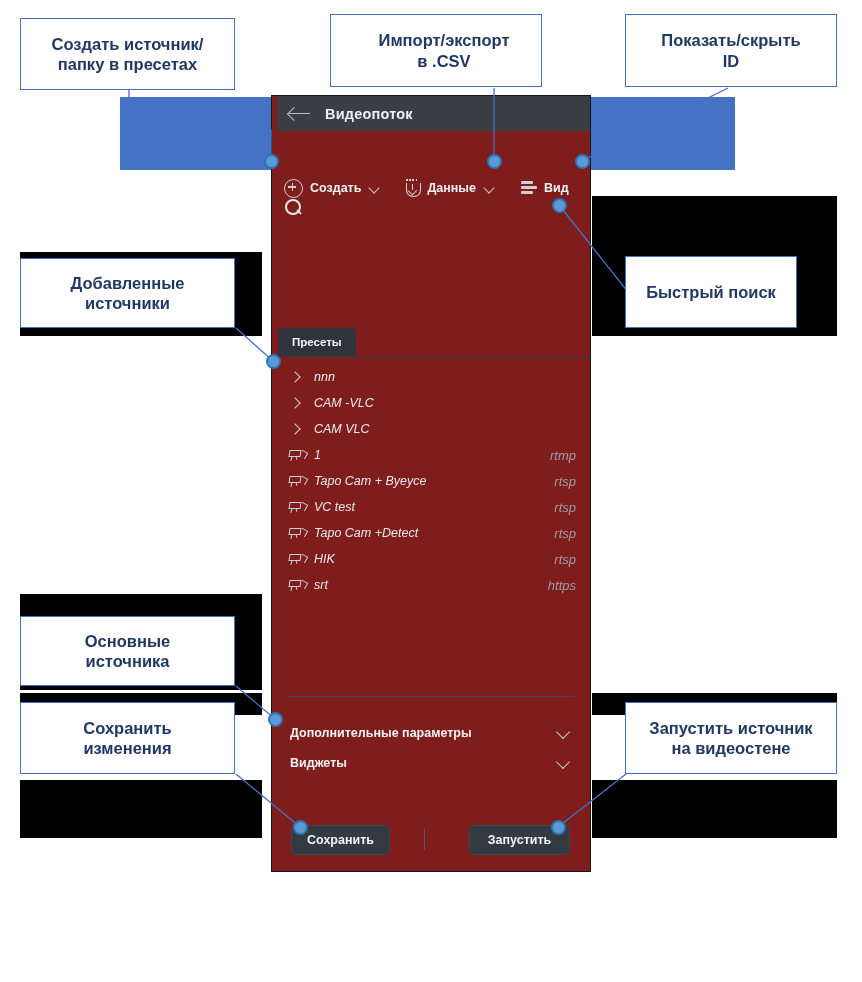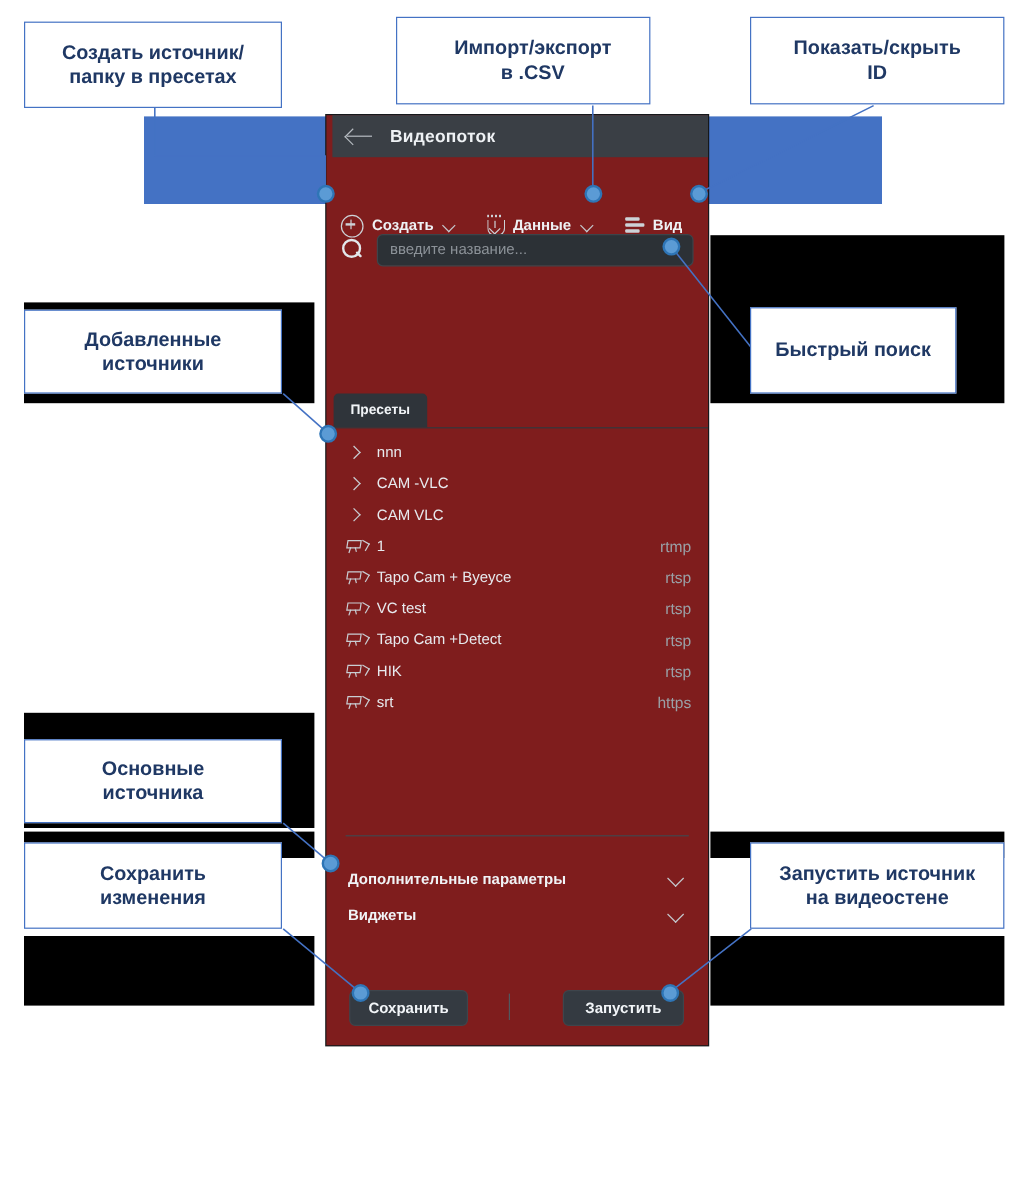--- a/index.html
+++ b/index.html
@@ -125,21 +125,21 @@
     display:flex;align-items:center;background:#2f343a;
     border-radius:4px 4px 0 0;cursor:pointer;
   }
   #tab-presets span{color:#f1f4f7;font-size:11.5px;font-weight:bold;}
 
   
   #tree-list{
     position:absolute;left:0;top:268px;width:100%;
   }
   .tree-row{
-    height:26px;display:flex;align-items:center;padding:0 14px 0 16px;cursor:pointer;
+    height:26px;display:flex;align-items:center;padding:0 14px 0 16px;cursor:pointer;font-style:italic;
   }
   .row-chevron{width:14px;height:14px;position:relative;flex:0 0 auto;margin-right:12px;}
   .row-chevron::after{
     content:"";position:absolute;left:3px;top:3px;width:7px;height:7px;
     border-right:1.5px solid #c9ced3;border-top:1.5px solid #c9ced3;transform:rotate(45deg);
   }
   .cam-icon{width:19px;height:14px;position:relative;flex:0 0 auto;margin-right:7px;}
   .cam-icon .body{
     position:absolute;left:1px;top:2px;width:12px;height:7px;
     border:1.3px solid #c9ced3;box-sizing:border-box;
@@ -273,21 +273,20 @@
           <i></i>
           <i></i>
         </div>
       <span class="tool-label">Вид</span>
     </div>
 
   </div>
 
   <div id="search-row">
     <div id="search-icon"></div>
-    <input id="search-input" type="text" placeholder="введите название..." style="">
   </div>
 
   <div id="tabs-row">
     <div id="tab-presets">
       <span>Пресеты</span>
     </div>
   </div>
 
   <div id="tree-list">
       <div class="tree-row">

